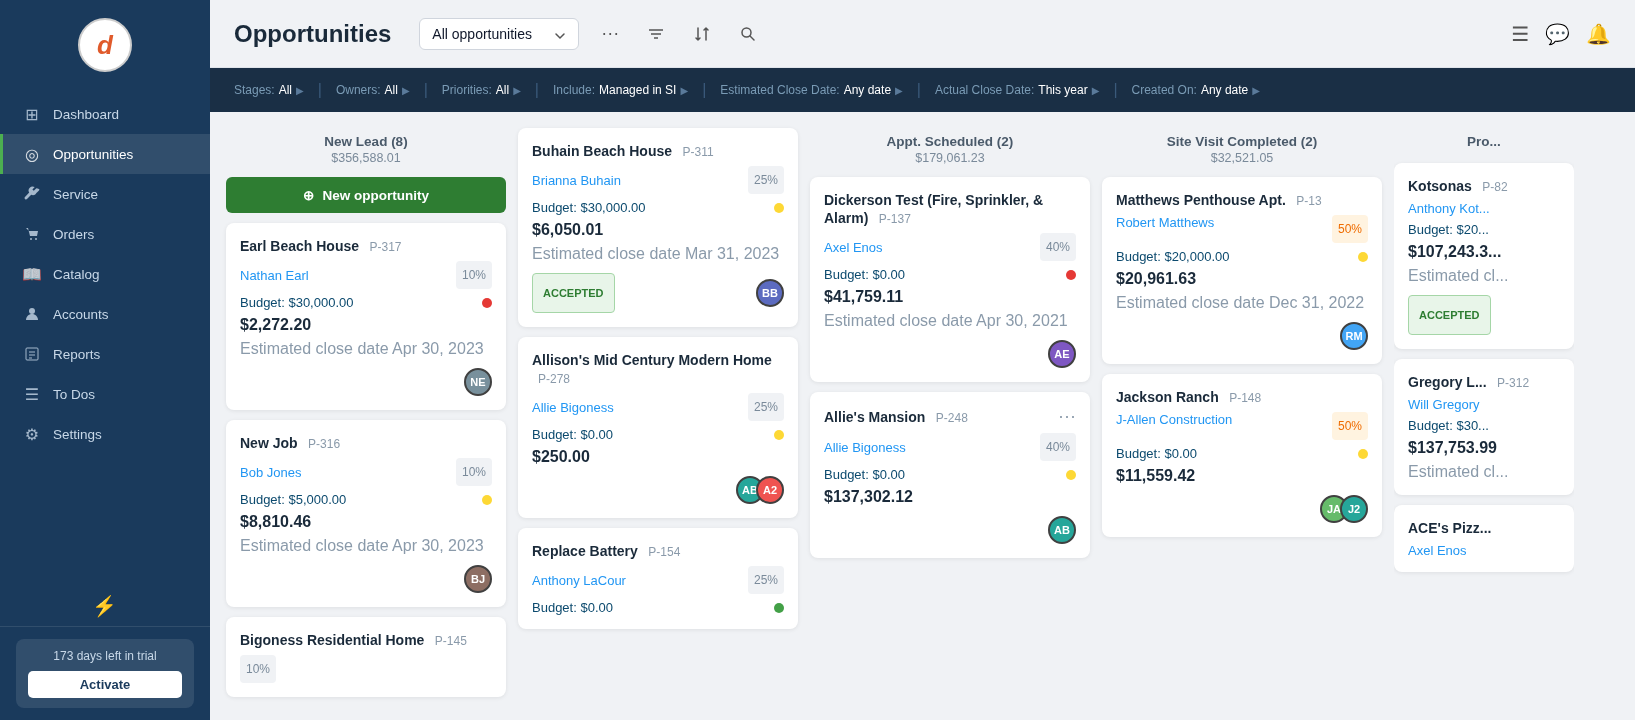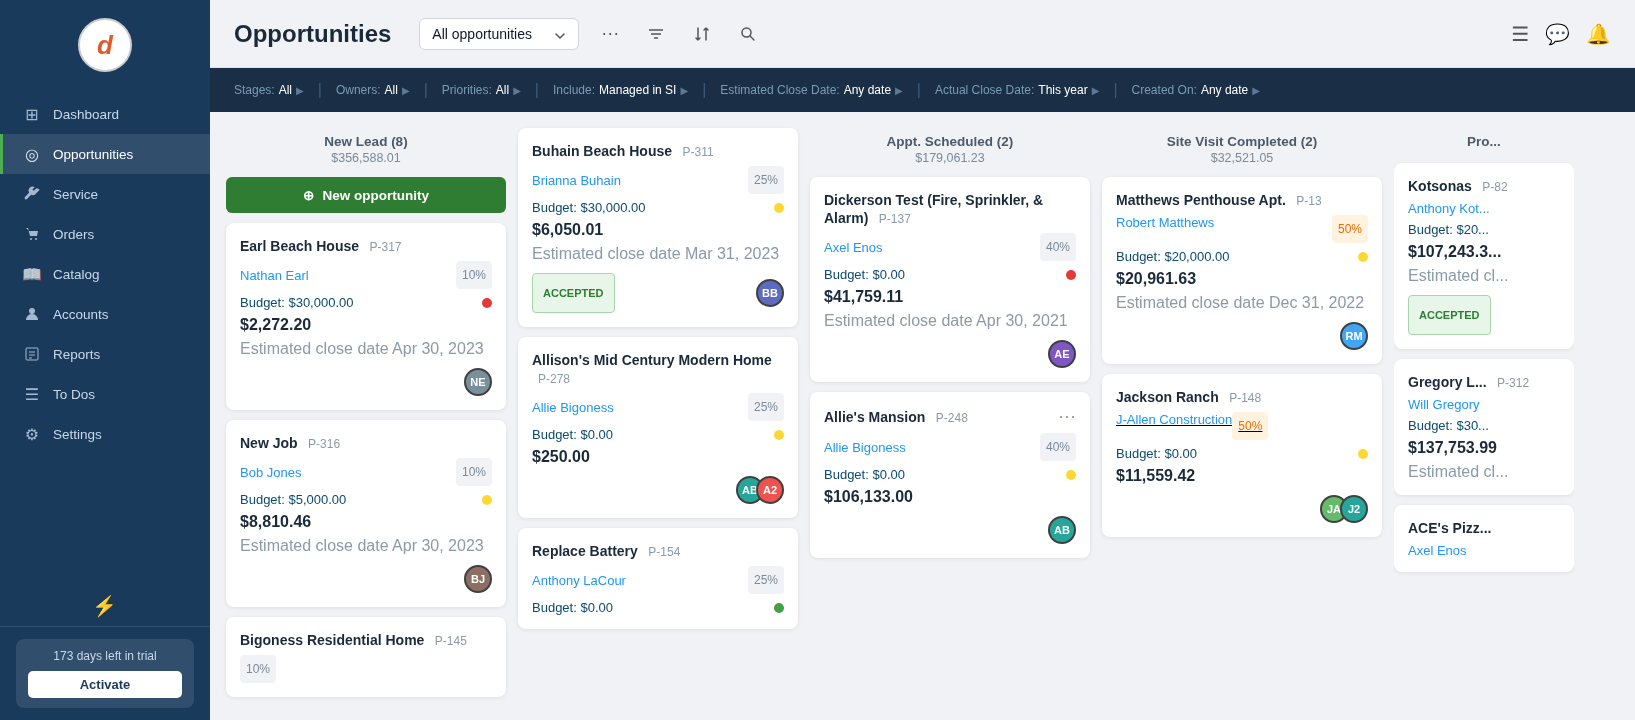--- a/index.html
+++ b/index.html
@@ -633,21 +633,21 @@
           <span class="dots-menu">···</span>
         </div>
         <div class="card-name-row">
           <span class="card-contact">Allie Bigoness</span>
           <span class="card-pct">40%</span>
         </div>
         <div class="card-budget-row">
           <span class="card-budget">Budget: $0.00</span>
           <span class="dot dot-yellow"></span>
         </div>
-        <div class="card-amount">$106,133.00</div>
+        <div class="card-amount">$137,302.12</div>
         <div class="card-footer">
           <div></div>
           <div class="avatars">
             <div class="avatar" style="background:#26a69a;">AB</div>
           </div>
         </div>
       </div>
     </div>
 
     <div class="kanban-col">
@@ -677,21 +677,21 @@
             <div class="avatar" style="background:#42a5f5;">RM</div>
           </div>
         </div>
       </div>
 
       <div class="card">
         <div>
           <span class="card-title">Jackson Ranch</span>
           <span class="card-id">P-148</span>
         </div>
-        <div style="display:flex;justify-content:flex-start;text-decoration:underline;">
+        <div style="display:flex;justify-content:space-between;">
           <span class="card-contact">J-Allen Construction</span>
           <span class="card-pct" style="background:#fff3e0;color:#ef6c00;">50%</span>
         </div>
         <div class="card-budget-row">
           <span class="card-budget">Budget: $0.00</span>
           <span class="dot dot-yellow"></span>
         </div>
         <div class="card-amount">$11,559.42</div>
         <div class="card-footer">
           <div></div>

